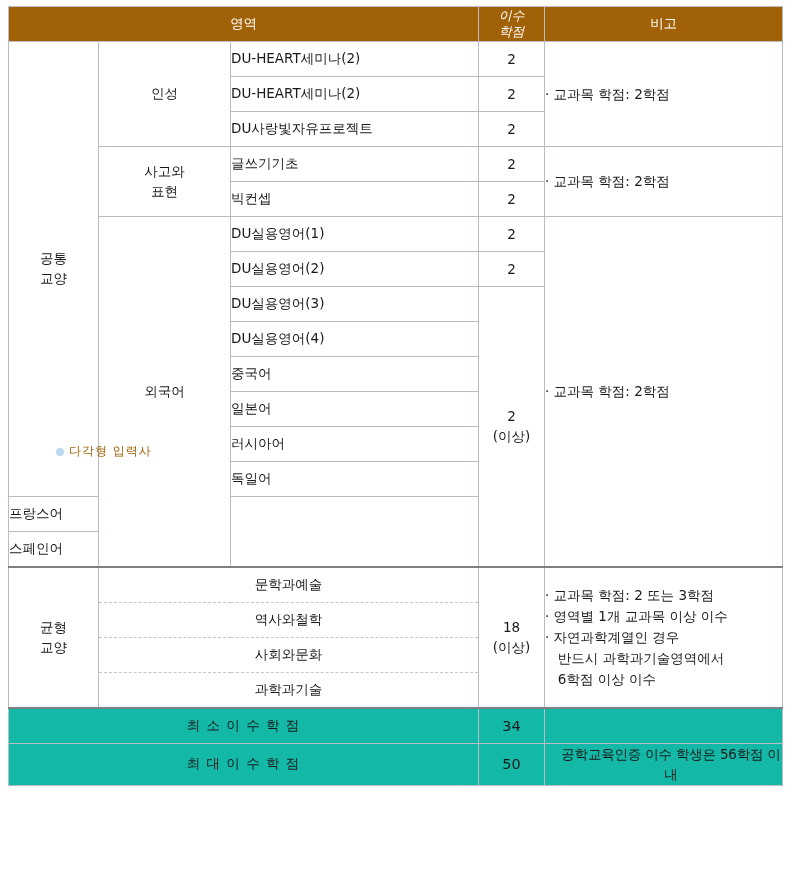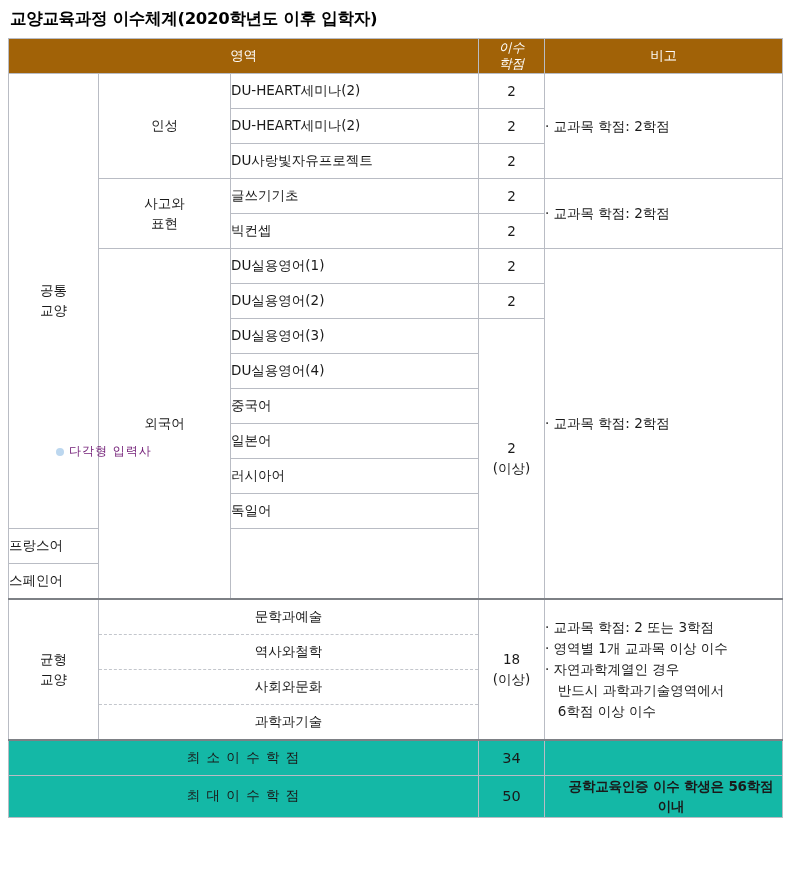--- a/index.html
+++ b/index.html
@@ -86,50 +86,49 @@
     text-align: center;
     height: 38px;
     font-size: 14.5px;
     letter-spacing: 1px;
   }
   .summary td.num { letter-spacing: 0; font-size: 14.5px; }
   .summary td.noteb {
     letter-spacing: -0.2px;
     font-size: 13.5px;
     line-height: 1.5;
-    font-weight: bold;
+    font-weight: normal;
     padding-left: 15px;
   }
   .summary-tall td { height: 52px; text-align: center; }
   .thick-top { border-top: 2px solid #7d8085 !important; }
   .watermark {
     position: absolute;
     left: 56px;
     top: 443px;
     font-size: 12px;
-    color: #701a75;
+    color: #a16207;
     letter-spacing: 1px;
     user-select: none;
     pointer-events: none;
   }
   .wm-dot {
     display: inline-block;
     width: 8px; height: 8px;
     border-radius: 50%;
     background: #bcd7ef;
     margin-right: 5px;
     vertical-align: middle;
   }
 </style>
 </head>
 <body>
 
 <div class="page">
 
-  <div class="doc-title">교양교육과정 이수체계(2020학년도 이후 입학자)</div>
 
   <div class="watermark">
     <span class="wm-dot"></span><span>다각형 입력사</span>
   </div>
 
   <table class="curriculum">
     <colgroup>
       <col style="width:90px">
       <col style="width:132px">
       <col style="width:248px">

